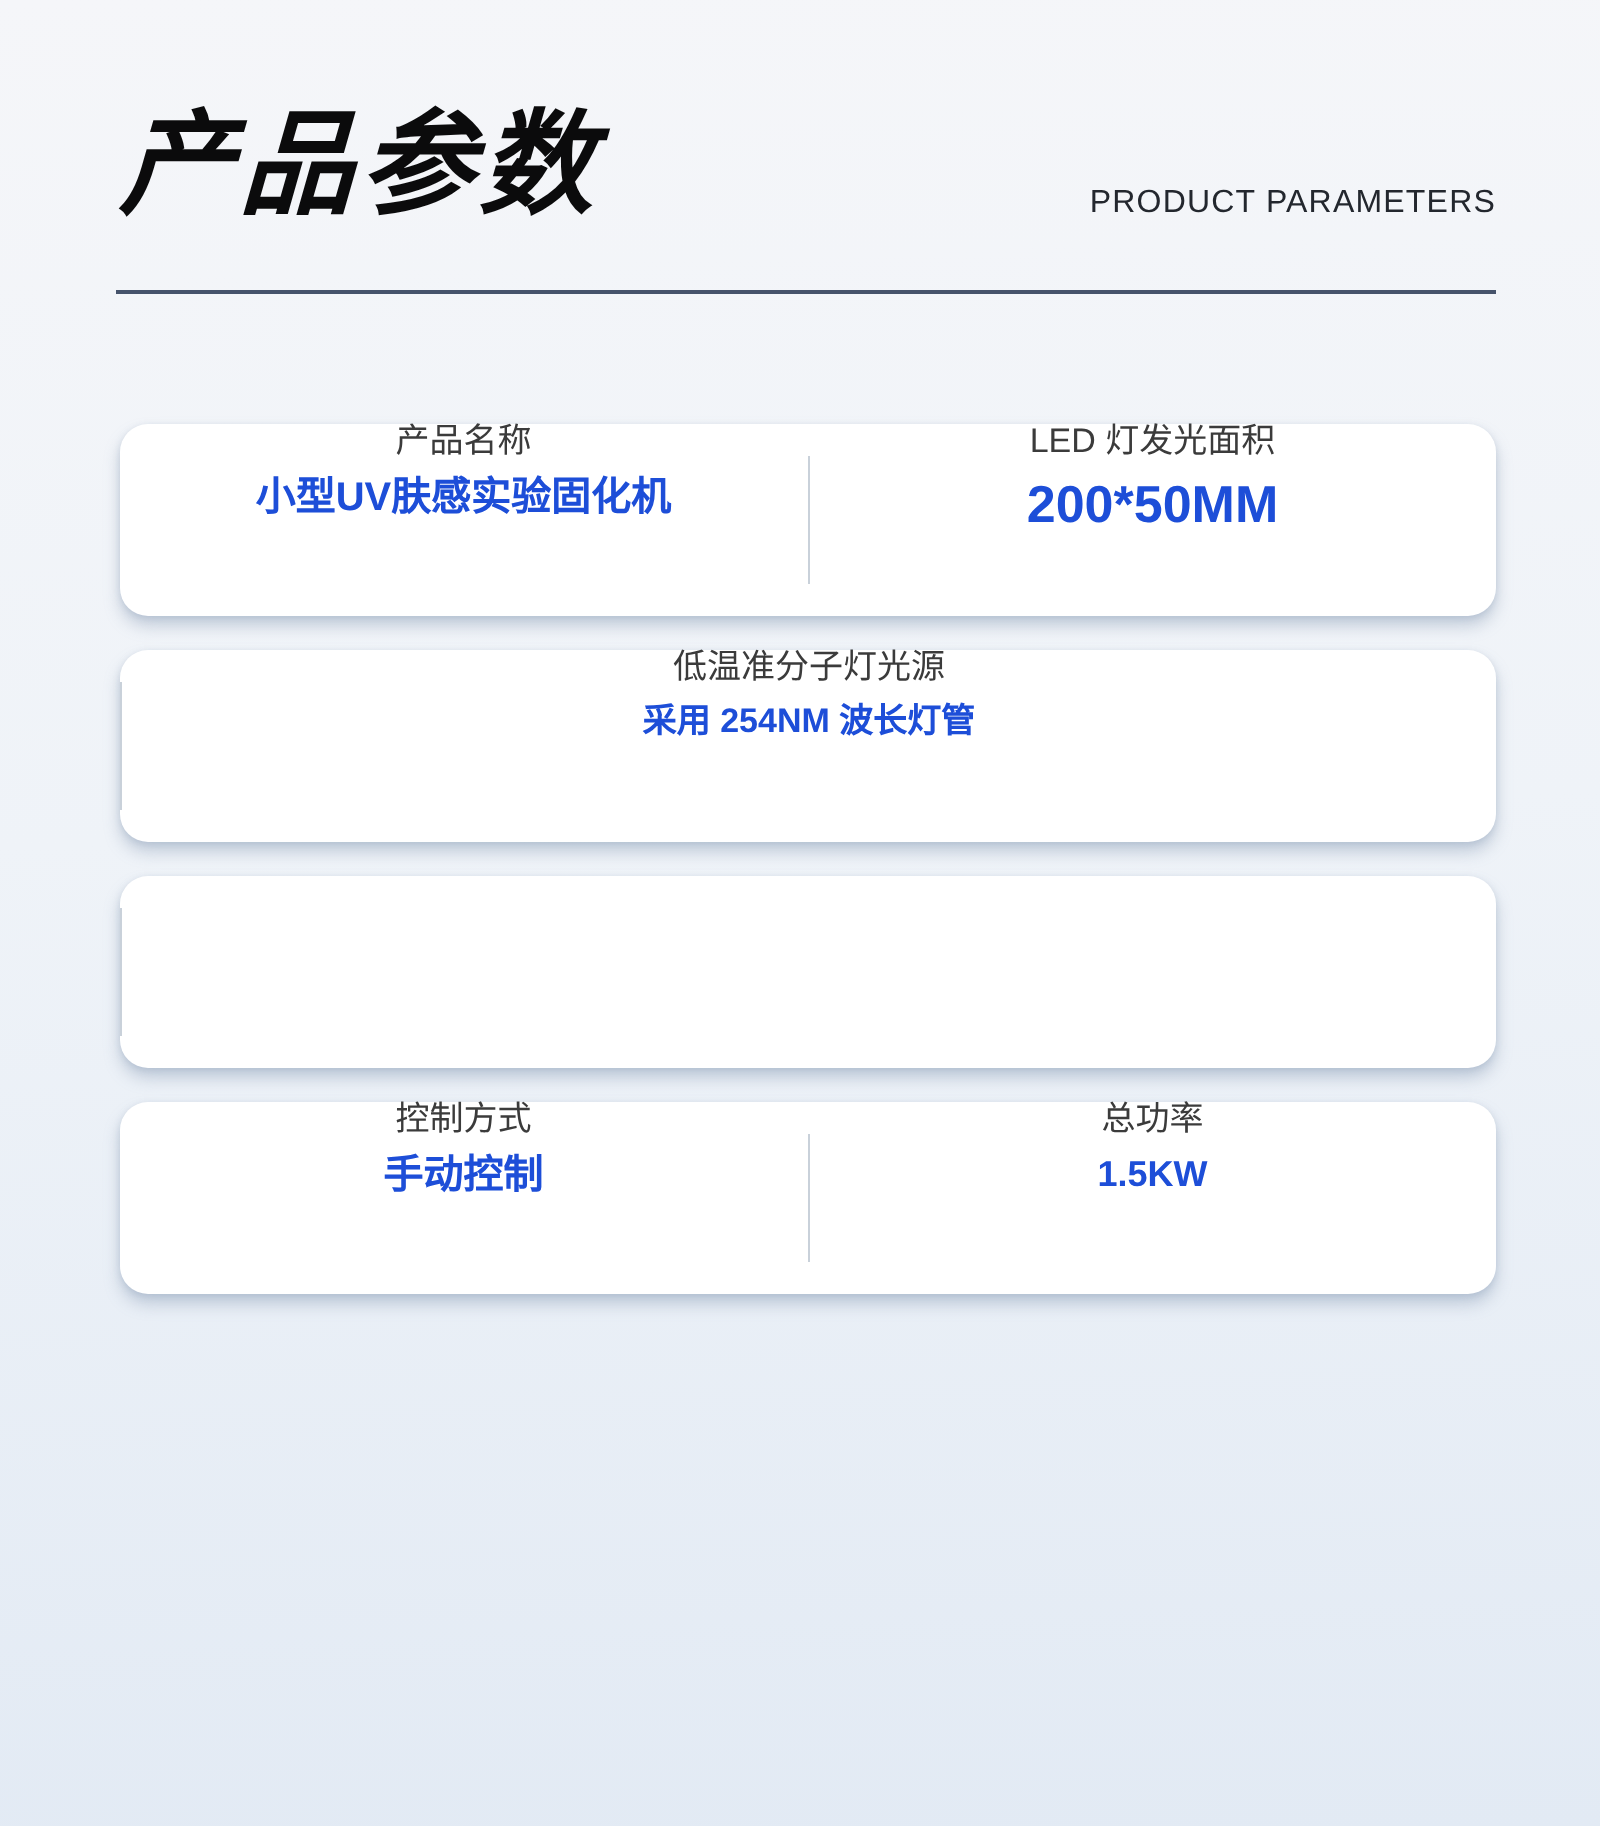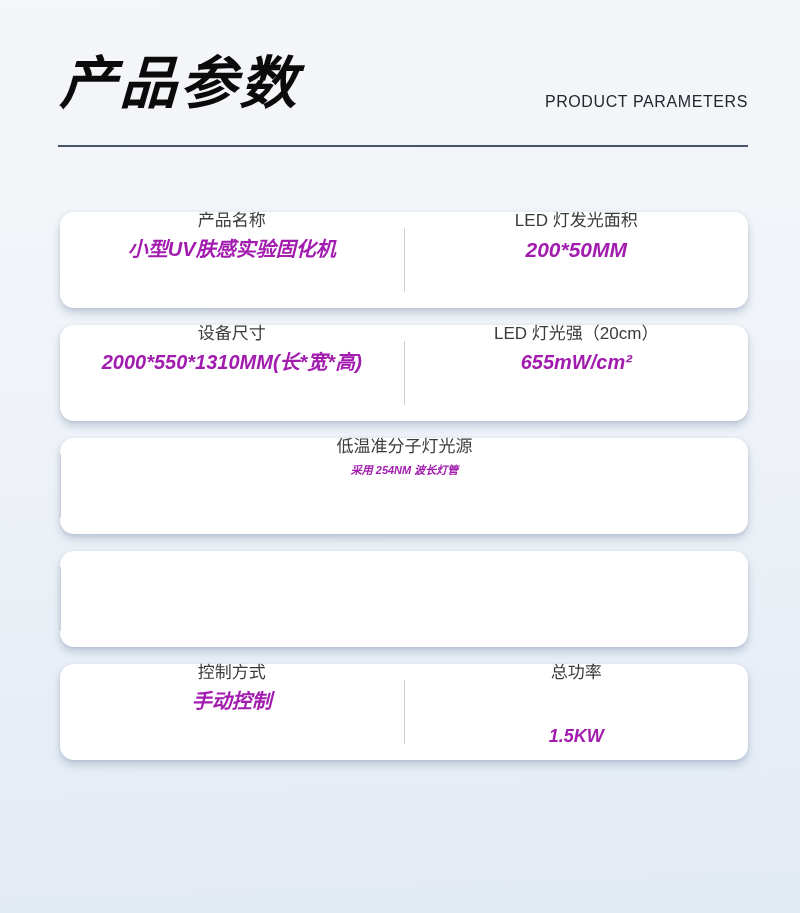--- a/index.html
+++ b/index.html
@@ -43,24 +43,24 @@
   }
   .cell{
     flex:1 1 50%;
     display:flex;flex-direction:column;align-items:center;justify-content:center;
     gap:10px;text-align:center;padding:0 12px;box-sizing:border-box;
   }
   .card-divider{
     width:1px;align-self:center;height:64px;background:#c9d1da;flex:0 0 1px;
   }
   .spec-label{font-size:17px;color:#3b3b3b;line-height:1;}
-  .spec-value{font-size:20px;font-weight:bold;color:#a21caf;line-height:1;font-style:italic;}
-  .spec-value.big{font-size:21px;}
-  .spec-value.med{font-size:18px;margin-top:36px;}
-  .spec-value.small{font-size:11px;}
+  .spec-value{font-size:20px;font-weight:bold;color:#1d4ed8;line-height:1;}
+  .spec-value.big{font-size:26px;}
+  .spec-value.med{font-size:18px;}
+  .spec-value.small{font-size:17px;}
 </style>
 </head>
 <body>
 
 <div class="page">
 
   <div class="header">
     <div class="title-cn">产品参数</div>
     <div class="title-en">PRODUCT PARAMETERS</div>
   </div>
@@ -73,31 +73,20 @@
         <div class="spec-label">产品名称</div>
         <div class="spec-value">小型UV肤感实验固化机</div>
       </div>
       <div class="card-divider"></div>
       <div class="cell">
         <div class="spec-label">LED 灯发光面积</div>
         <div class="spec-value big">200*50MM</div>
       </div>
     </div>
 
-    <div class="card">
-      <div class="cell">
-        <div class="spec-label">设备尺寸</div>
-        <div class="spec-value">2000*550*1310MM(长*宽*高)</div>
-      </div>
-      <div class="card-divider"></div>
-      <div class="cell">
-        <div class="spec-label">LED 灯光强（20cm）</div>
-        <div class="spec-value">655mW/cm²</div>
-      </div>
-    </div>
 
 
     <div class="card">
       <div class="card-divider"></div>
       <div class="cell">
         <div class="spec-label">低温准分子灯光源</div>
         <div class="spec-value small">采用 254NM 波长灯管</div>
       </div>
     </div>
 

